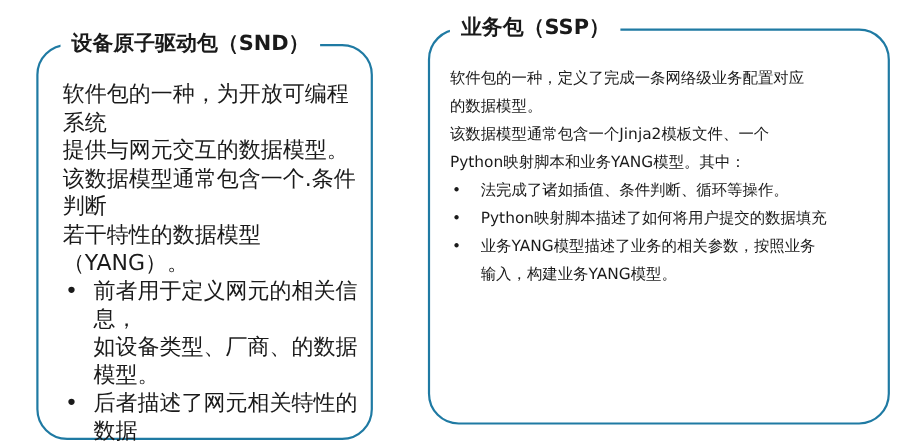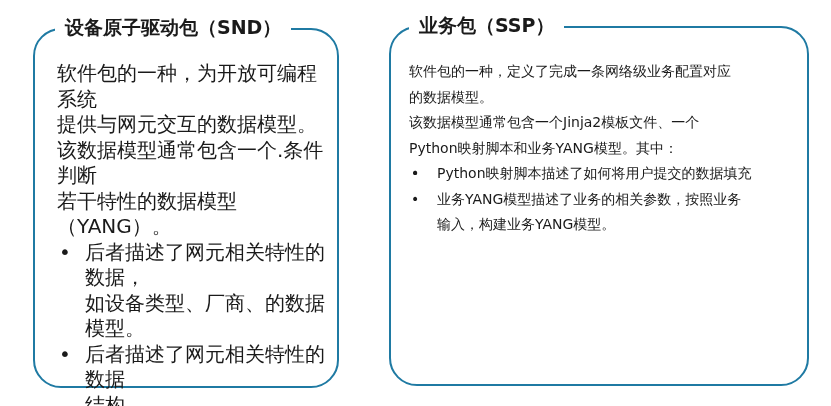--- a/index.html
+++ b/index.html
@@ -1,19 +1,19 @@
 <!DOCTYPE html>
 <html><head>
 <meta charset="utf-8">
 <style>
   html, body { margin:0; padding:0; background:#ffffff; }
   body { width:831px; height:406px; position:relative; overflow:hidden;
          font-family:"DejaVu Sans", "Liberation Sans", sans-serif; color:#1a1a1a; }
   .box { position:absolute; border:2.5px solid #1f7aa3; border-radius:28px; box-sizing:border-box; background:#fff; }
-  .box-left { left:33px; top:28px; width:306px; height:360px; }
+  .box-left { left:33px; top:40px; width:306px; height:360px; }
   .box-right { left:389px; top:26px; width:420px; height:360px; }
   .title { position:absolute; top:-17px; background:#fff; padding:0 10px; font-size:19px; font-weight:bold; color:#1a1a1a; line-height:28px; white-space:nowrap; }
   .box-left .title { left:20px; }
   .box-right .title { left:18px; }
   .content { position:absolute; left:22px; top:31px; right:10px; font-size:14.5px; line-height:25.5px; }
   .para { margin:0; }
   .label { margin:0; }
   ul.bullets { list-style:none; margin:0; padding:0; }
   ul.bullets li { position:relative; padding-left:28px; }
   ul.bullets li .dot { position:absolute; left:2px; top:0; }
@@ -26,21 +26,21 @@
 <div class="box box-left">
   <div class="title">设备原子驱动包（SND）</div>
   <div class="content">
     <p class="para">软件包的一种，为开放可编程系统</p>
     <p class="para">提供与网元交互的数据模型。</p>
     <p class="para">该数据模型通常包含一个.条件判断</p>
     <p class="para">若干特性的数据模型（YANG）。</p>
     <ul class="bullets">
       <li>
         <span class="dot">•</span>
-        <div>后者描述了网元相关特性的数据，</div>
+        <div>前者用于定义网元的相关信息，</div>
         <div>如设备类型、厂商、的数据模型。</div>
       </li>
       <li>
         <span class="dot">•</span>
         <div>后者描述了网元相关特性的数据</div>
         <div>结构。</div>
       </li>
     </ul>
   </div>
 </div>
@@ -48,20 +48,21 @@
 <div class="box box-right">
   <div class="title">业务包（SSP）</div>
   <div class="content">
     <p class="para">软件包的一种，定义了完成一条网络级业务配置对应</p>
     <p class="para">的数据模型。</p>
     <p class="para">该数据模型通常包含一个Jinja2模板文件、一个</p>
     <p class="para">Python映射脚本和业务YANG模型。其中：</p>
     <ul class="bullets">
       <li>
         <span class="dot">•</span>
+        <div>法完成了诸如插值、条件判断、循环等操作。</div>
       </li>
       <li>
         <span class="dot">•</span>
         <div>Python映射脚本描述了如何将用户提交的数据填充</div>
       </li>
       <li>
         <span class="dot">•</span>
         <div>业务YANG模型描述了业务的相关参数，按照业务</div>
         <div>输入，构建业务YANG模型。</div>
       </li>

